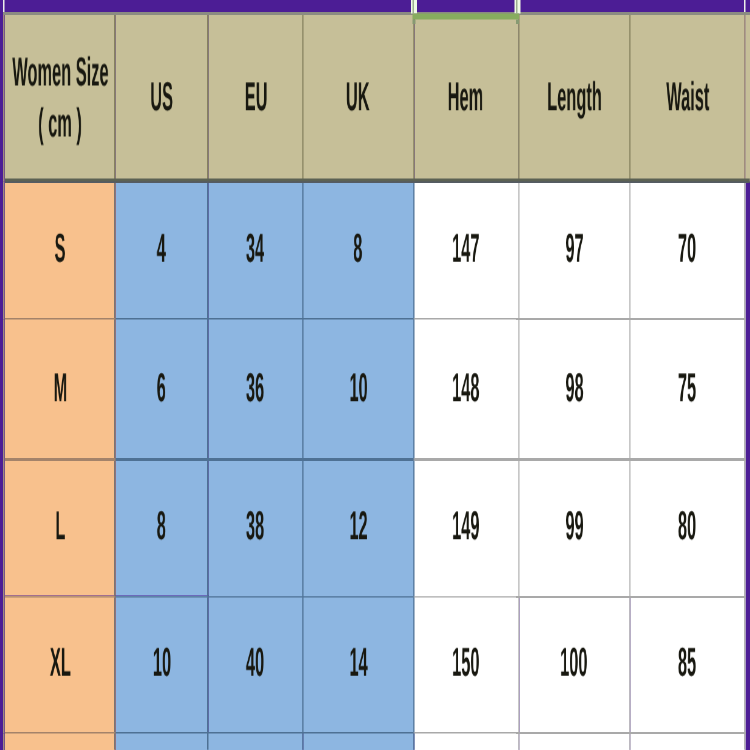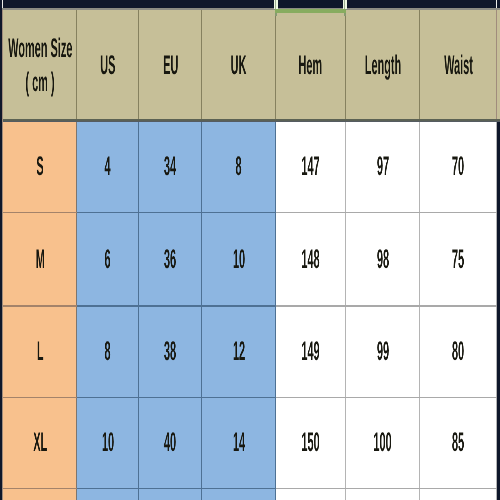--- a/index.html
+++ b/index.html
@@ -1,18 +1,18 @@
 <!DOCTYPE html>
 <html><head>
 <meta charset="utf-8">
 <title>Women Size Chart</title>
 <style>
   html,body{margin:0;padding:0;width:500px;height:500px;background:#ffffff;overflow:hidden;}
 
-  #sheet{position:absolute;left:0;top:0;width:500px;height:500px;background:#0f172a;}
+  #sheet{position:absolute;left:0;top:0;width:500px;height:500px;background:#4c1d95;}
 
   
   #size-table{position:absolute;left:3px;top:9px;width:494px;border-collapse:collapse;
               table-layout:fixed;}
   #size-table td{padding:0;margin:0;border:0;position:relative;overflow:visible;}
 
   
   col.c0{width:74px}  col.c1{width:62px}  col.c2{width:63px}  col.c3{width:73.5px}
   col.c4{width:70px}  col.c5{width:74.5px} col.c6{width:77px}
 

